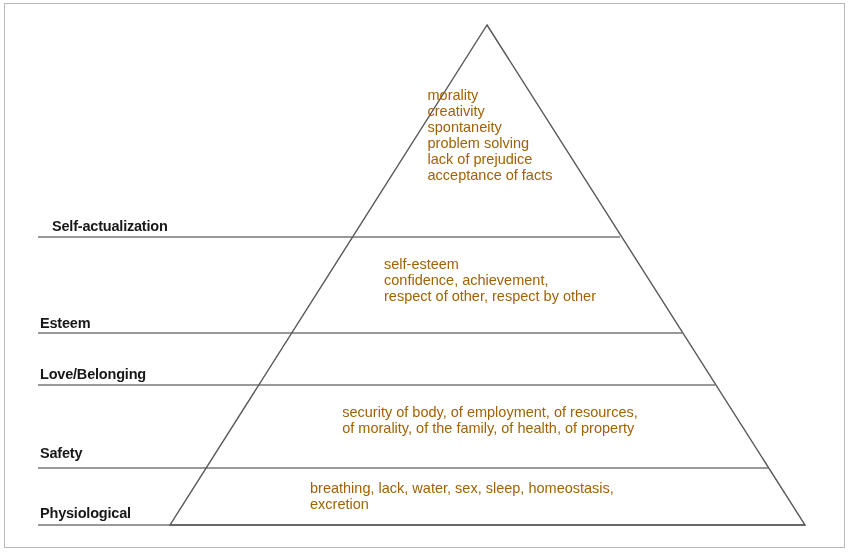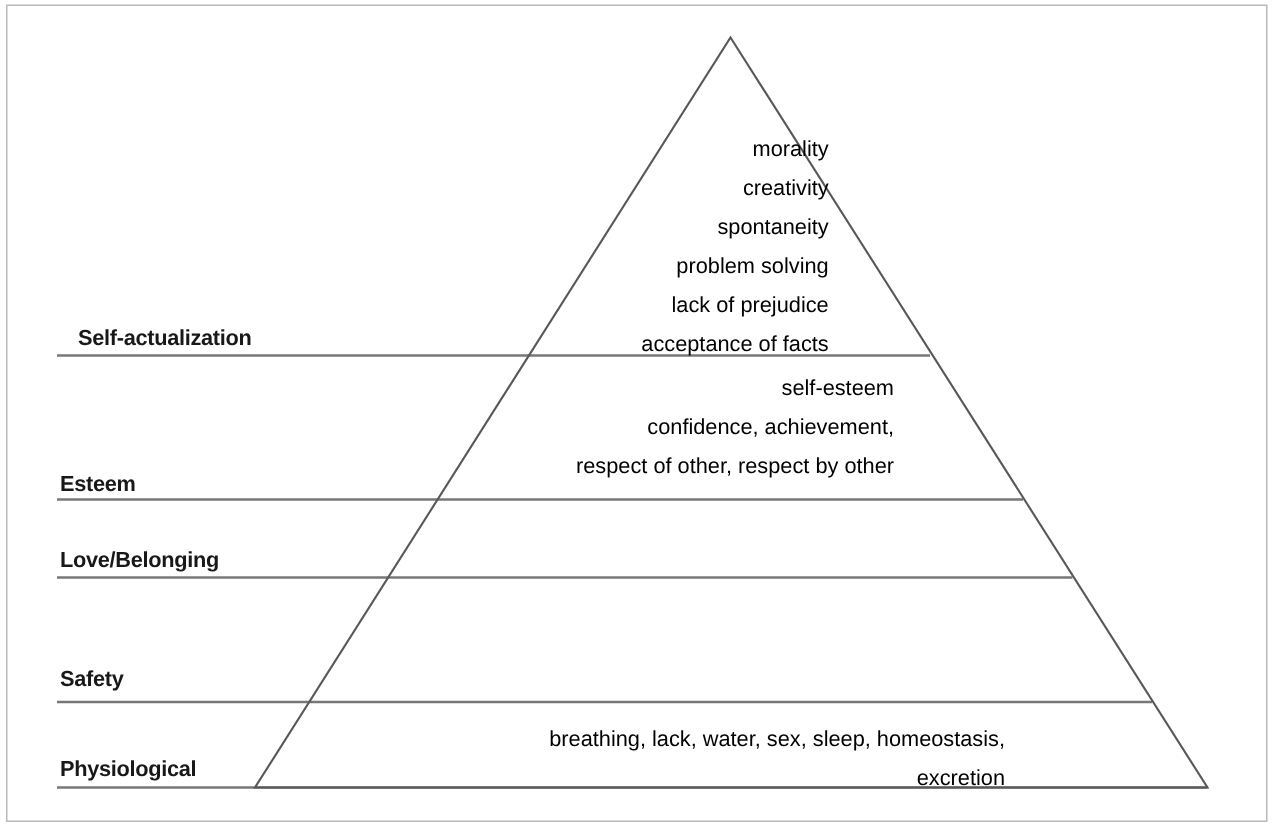--- a/index.html
+++ b/index.html
@@ -43,24 +43,24 @@
     position: absolute;
     font-weight: bold;
     font-size: 14.5px;
     letter-spacing: -0.2px;
     color: #18181a;
     white-space: nowrap;
   }
   
   .tier-text {
     position: absolute;
-    text-align: right;
+    text-align: left;
     font-size: 14.5px;
-    line-height: 26px;
-    color: #000000;
+    line-height: 16px;
+    color: #a16207;
     white-space: pre-line;
     transform: translateX(-50%);
   }
 </style>
 </head>
 <body>
 
 <div id="figure">
 
   <div id="frame"></div>
@@ -81,18 +81,20 @@
   <div class="tier-label" style="left:40px; top:366px;">Love/Belonging</div>
   <div class="tier-label" style="left:40px; top:445px;">Safety</div>
   <div class="tier-label" style="left:40px; top:505px;">Physiological</div>
 
   <div class="tier-text" style="left:490px; top:87px;">morality
 creativity
 spontaneity
 problem solving
 lack of prejudice
 acceptance of facts</div>
-  <div class="tier-text" style="left:490px; top:246px;">self-esteem
+  <div class="tier-text" style="left:490px; top:256px;">self-esteem
 confidence, achievement,
 respect of other, respect by other</div>
+  <div class="tier-text" style="left:490px; top:404px;">security of body, of employment, of resources,
+of morality, of the family, of health, of property</div>
   <div class="tier-text" style="left:490px; top:480px;">breathing, lack, water, sex, sleep, homeostasis, excretion</div>
 
 </div>
 
 </body></html>

